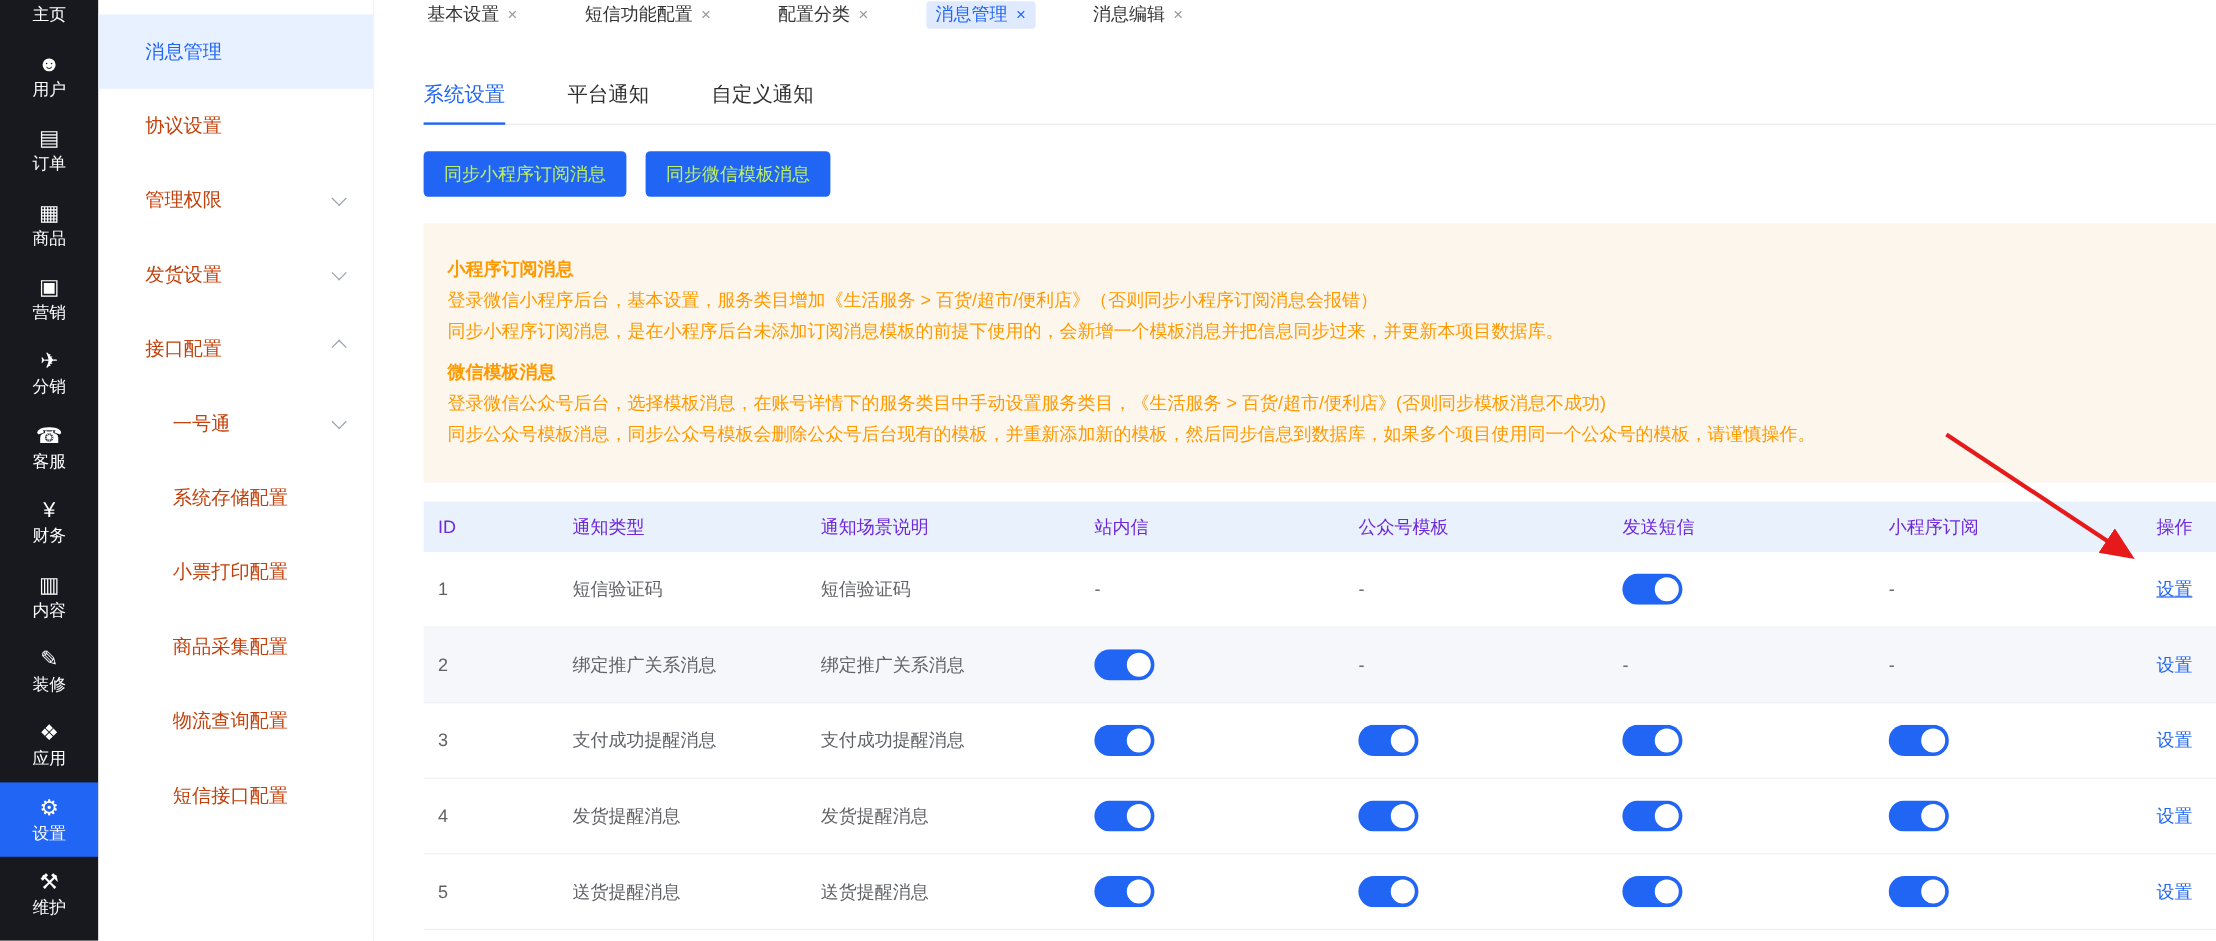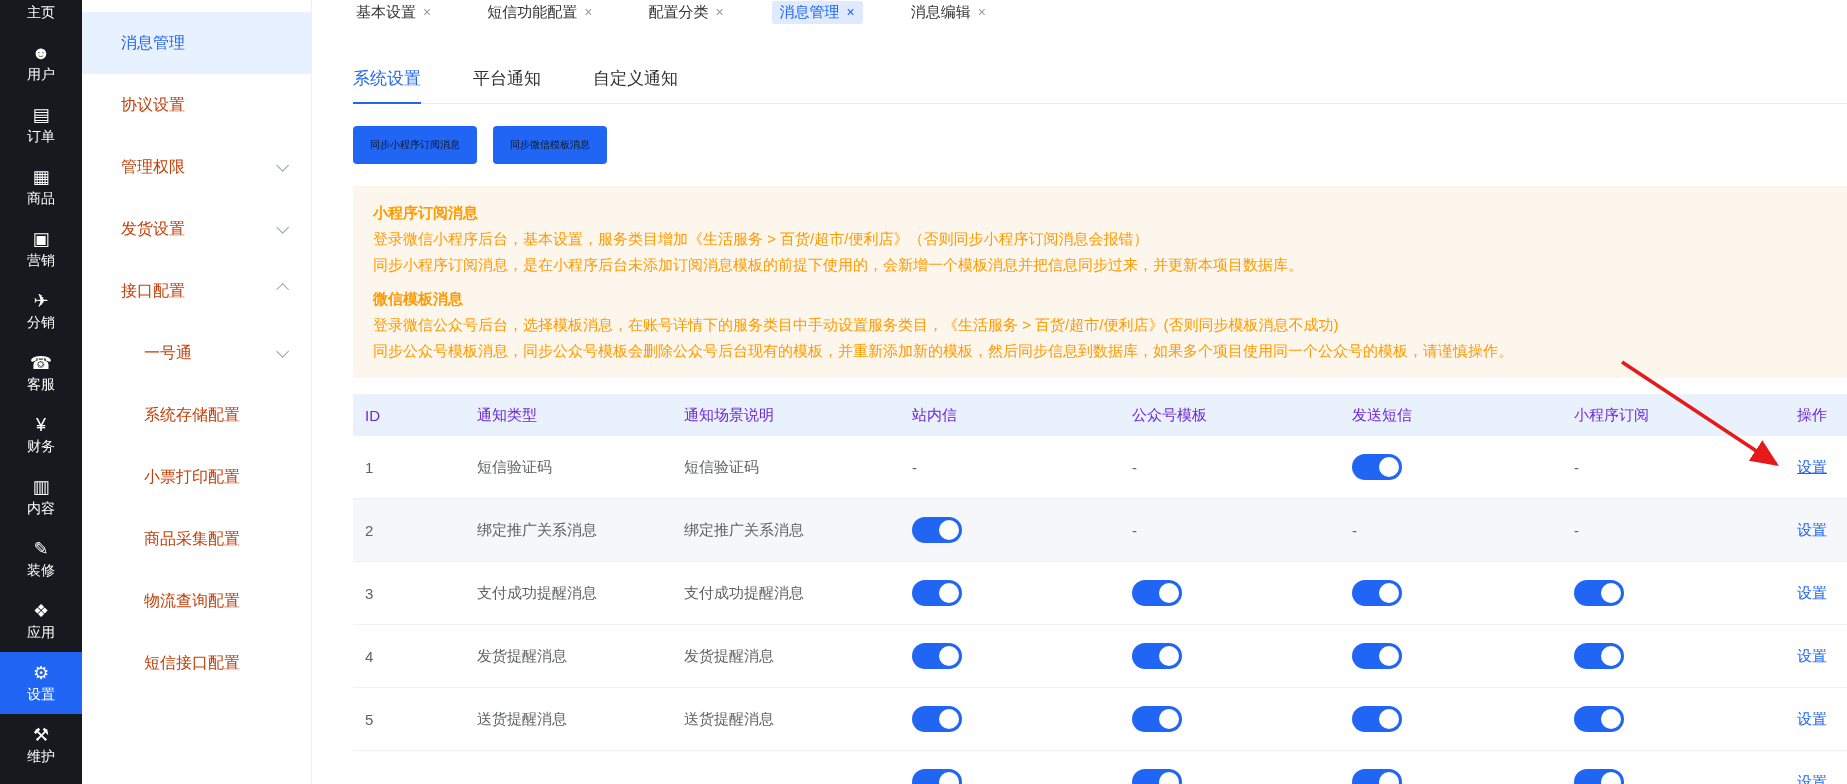--- a/index.html
+++ b/index.html
@@ -33,25 +33,25 @@
   .ttab-close{font-size:14px;color:#999;line-height:1;}
   .ttab.active .ttab-close{color:var(--primary);}
 
   .content{padding:30px 0 0 41px;flex:1;min-width:0;}
   .page-tabs{display:flex;gap:52px;border-bottom:1px solid #e9ecf0;height:50px;}
   .ptab{font-size:17px;color:#303133;display:flex;align-items:center;cursor:pointer;
     height:50px;border-bottom:2px solid transparent;margin-bottom:-1px;}
   .ptab.active{color:var(--primary);border-bottom-color:var(--primary);}
 
   .btn-row{margin-top:22px;display:flex;gap:16px;}
-  .btn{height:38px;padding:0 17px;background:var(--primary);color:#0f172a;font-size:10px;
+  .btn{height:38px;padding:0 17px;background:var(--primary);color:#bef264;font-size:15px;
     border:none;border-radius:4px;cursor:pointer;font-family:Liberation Serif, serif;white-space:nowrap;}
 
   .notice{margin-top:22px;background:var(--notice-bg);color:var(--notice-text);
-    padding:14px 20px;font-size:15px;line-height:26px;}
+    padding:26px 20px;font-size:15px;line-height:26px;}
   .notice-sec + .notice-sec{margin-top:8px;}
   .notice-title{font-weight:bold;}
 
   .table{margin-top:16px;font-size:15px;color:#606266;}
   .trow{display:grid;grid-template-columns:112px 207px 228px 220px 220px 222px 223px 62px;
     align-items:center;height:63px;border-bottom:1px solid #eef0f5;}
   .trow.thead{height:42px;background:var(--table-header-bg);border-bottom:none;color:#6d28d9;}
   .trow.shaded{background:#f5f7fa;}
   .tcell{padding-left:12px;white-space:nowrap;overflow:hidden;}
   .toggle{display:inline-block;width:50px;height:26px;border-radius:13px;background:var(--primary);

